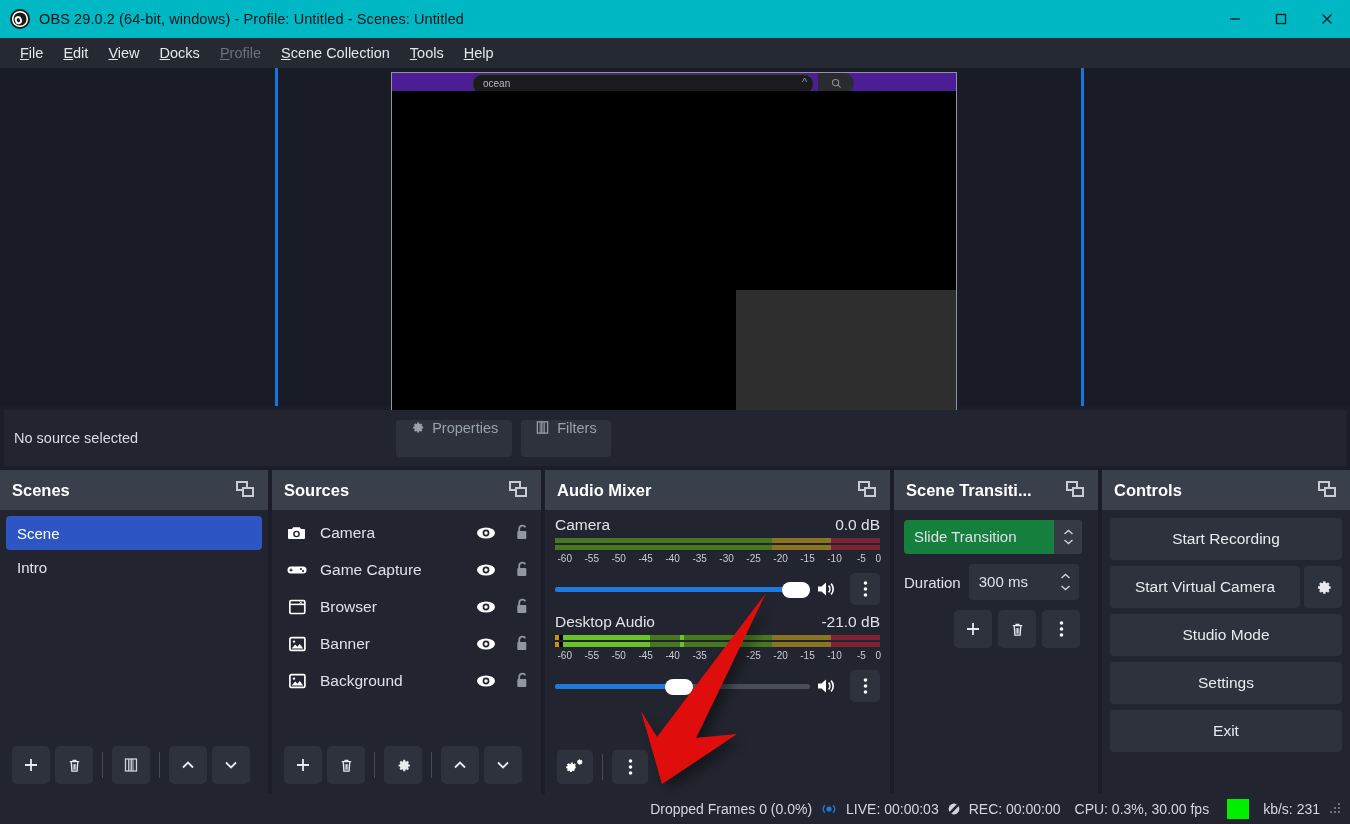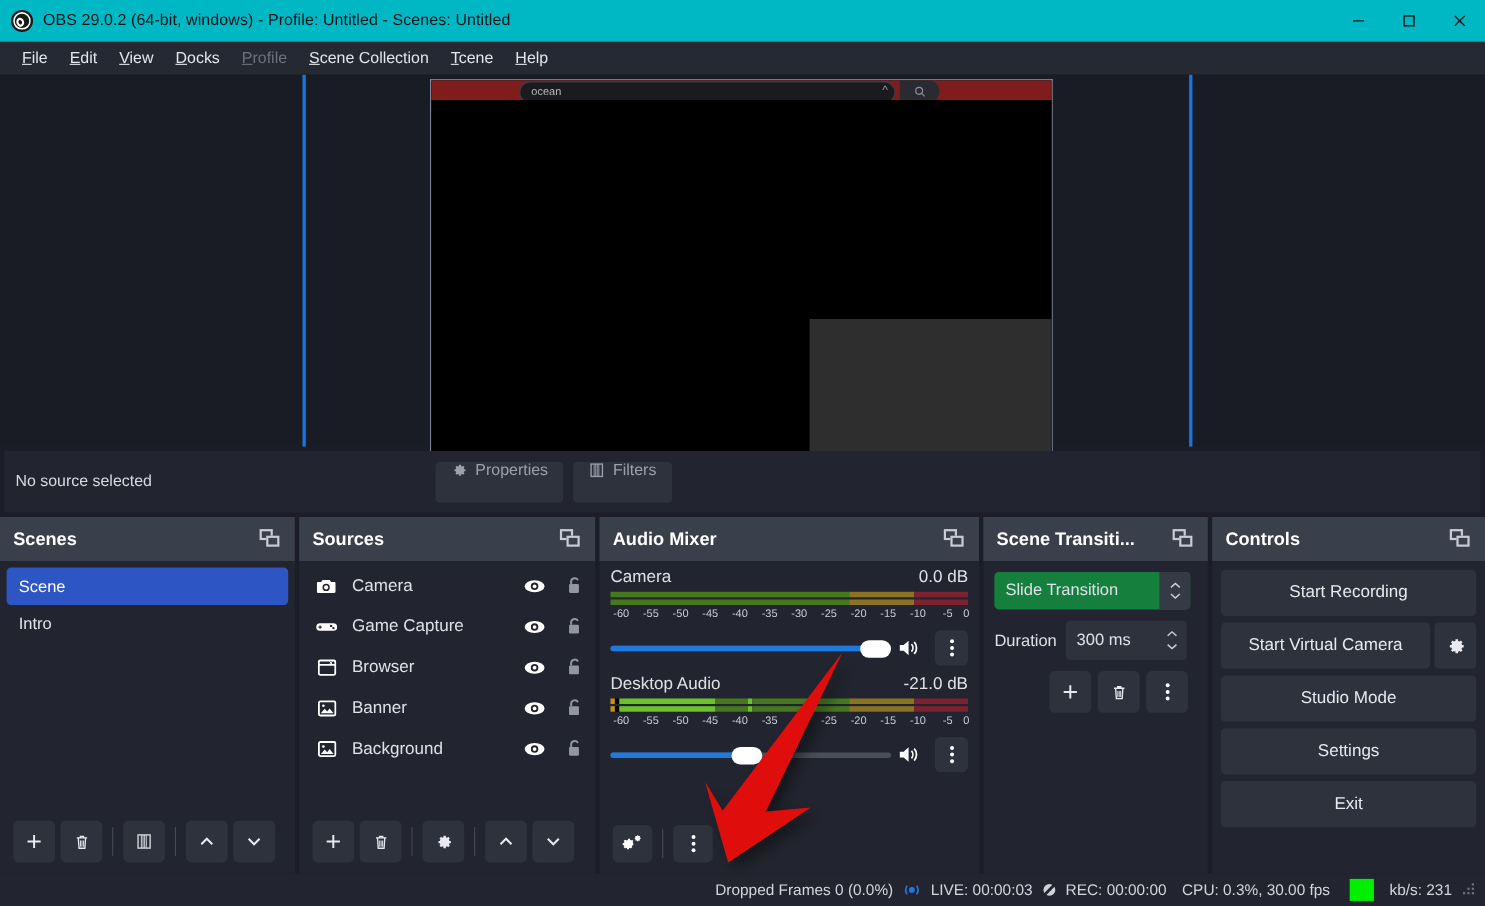--- a/index.html
+++ b/index.html
@@ -55,21 +55,21 @@
   }
   .guide-left { left: 275px; }
   .guide-right { left: 1081px; }
   .embed-window {
     position: absolute; left: 391px; top: 4px; width: 566px; height: 391px;
     background: #000; border: 1px solid #8d94a8; border-bottom: none;
     overflow: hidden;
   }
   .embed-chrome {
     position: absolute; left: 0; top: 0; width: 566px; height: 28px;
-    background: #7f1d1d;
+    background: #4c1d95;
   }
   .embed-searchbar {
     position: absolute; left: 80px; top: 1px; width: 342px; height: 20px;
     background: #1b1b1f; border: 1px solid #3b3c42; border-radius: 11px;
     color: #b8b9be; font-size: 10px; padding-left: 10px; line-height: 18px;
     overflow: hidden;
   }
   .embed-chevron {
     position: absolute; left: 410px; top: 3px; color: #9a9ba1; font-size: 11px;
   }
@@ -273,21 +273,21 @@
     </div>
   </div>
 
   <div class="menubar">
     <div class="menu-item"><span class="u">F</span><span>ile</span></div>
     <div class="menu-item"><span class="u">E</span><span>dit</span></div>
     <div class="menu-item"><span class="u">V</span><span>iew</span></div>
     <div class="menu-item"><span class="u">D</span><span>ocks</span></div>
     <div class="menu-item disabled"><span class="u">P</span><span>rofile</span></div>
     <div class="menu-item"><span class="u">S</span><span>cene Collection</span></div>
-    <div class="menu-item"><span class="u">T</span><span>cene</span></div>
+    <div class="menu-item"><span class="u">T</span><span>ools</span></div>
     <div class="menu-item"><span class="u">H</span><span>elp</span></div>
   </div>
 
   <div class="preview">
     <div class="preview-guide guide-left"></div>
     <div class="preview-guide guide-right"></div>
     <div class="embed-window">
       <div class="embed-chrome">
         <div class="embed-searchbar">ocean</div>
         <div class="embed-chevron">^</div>

